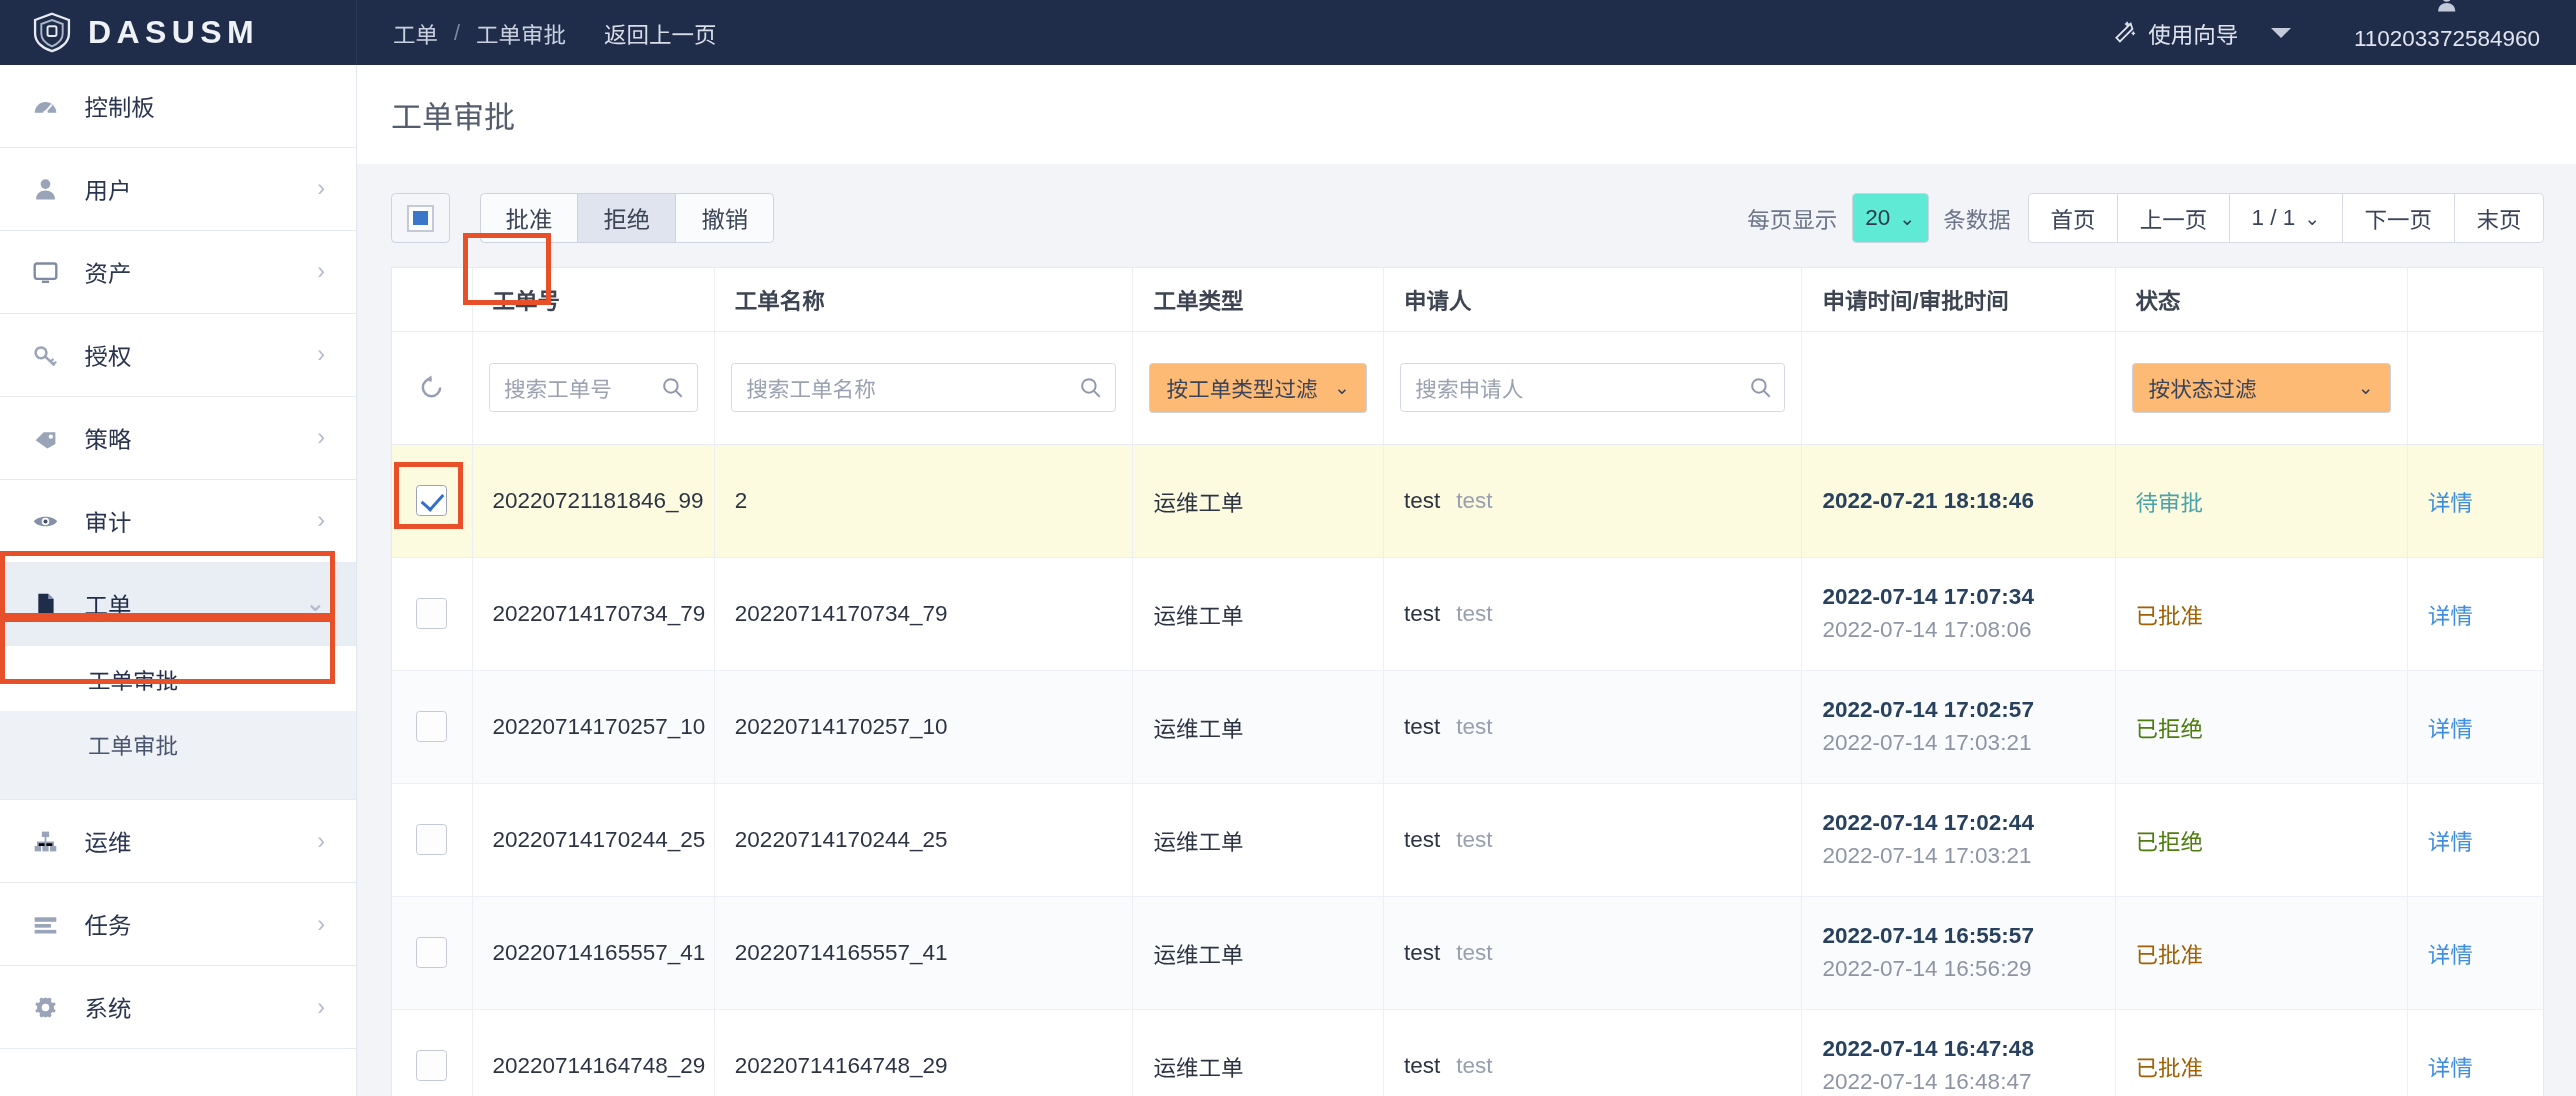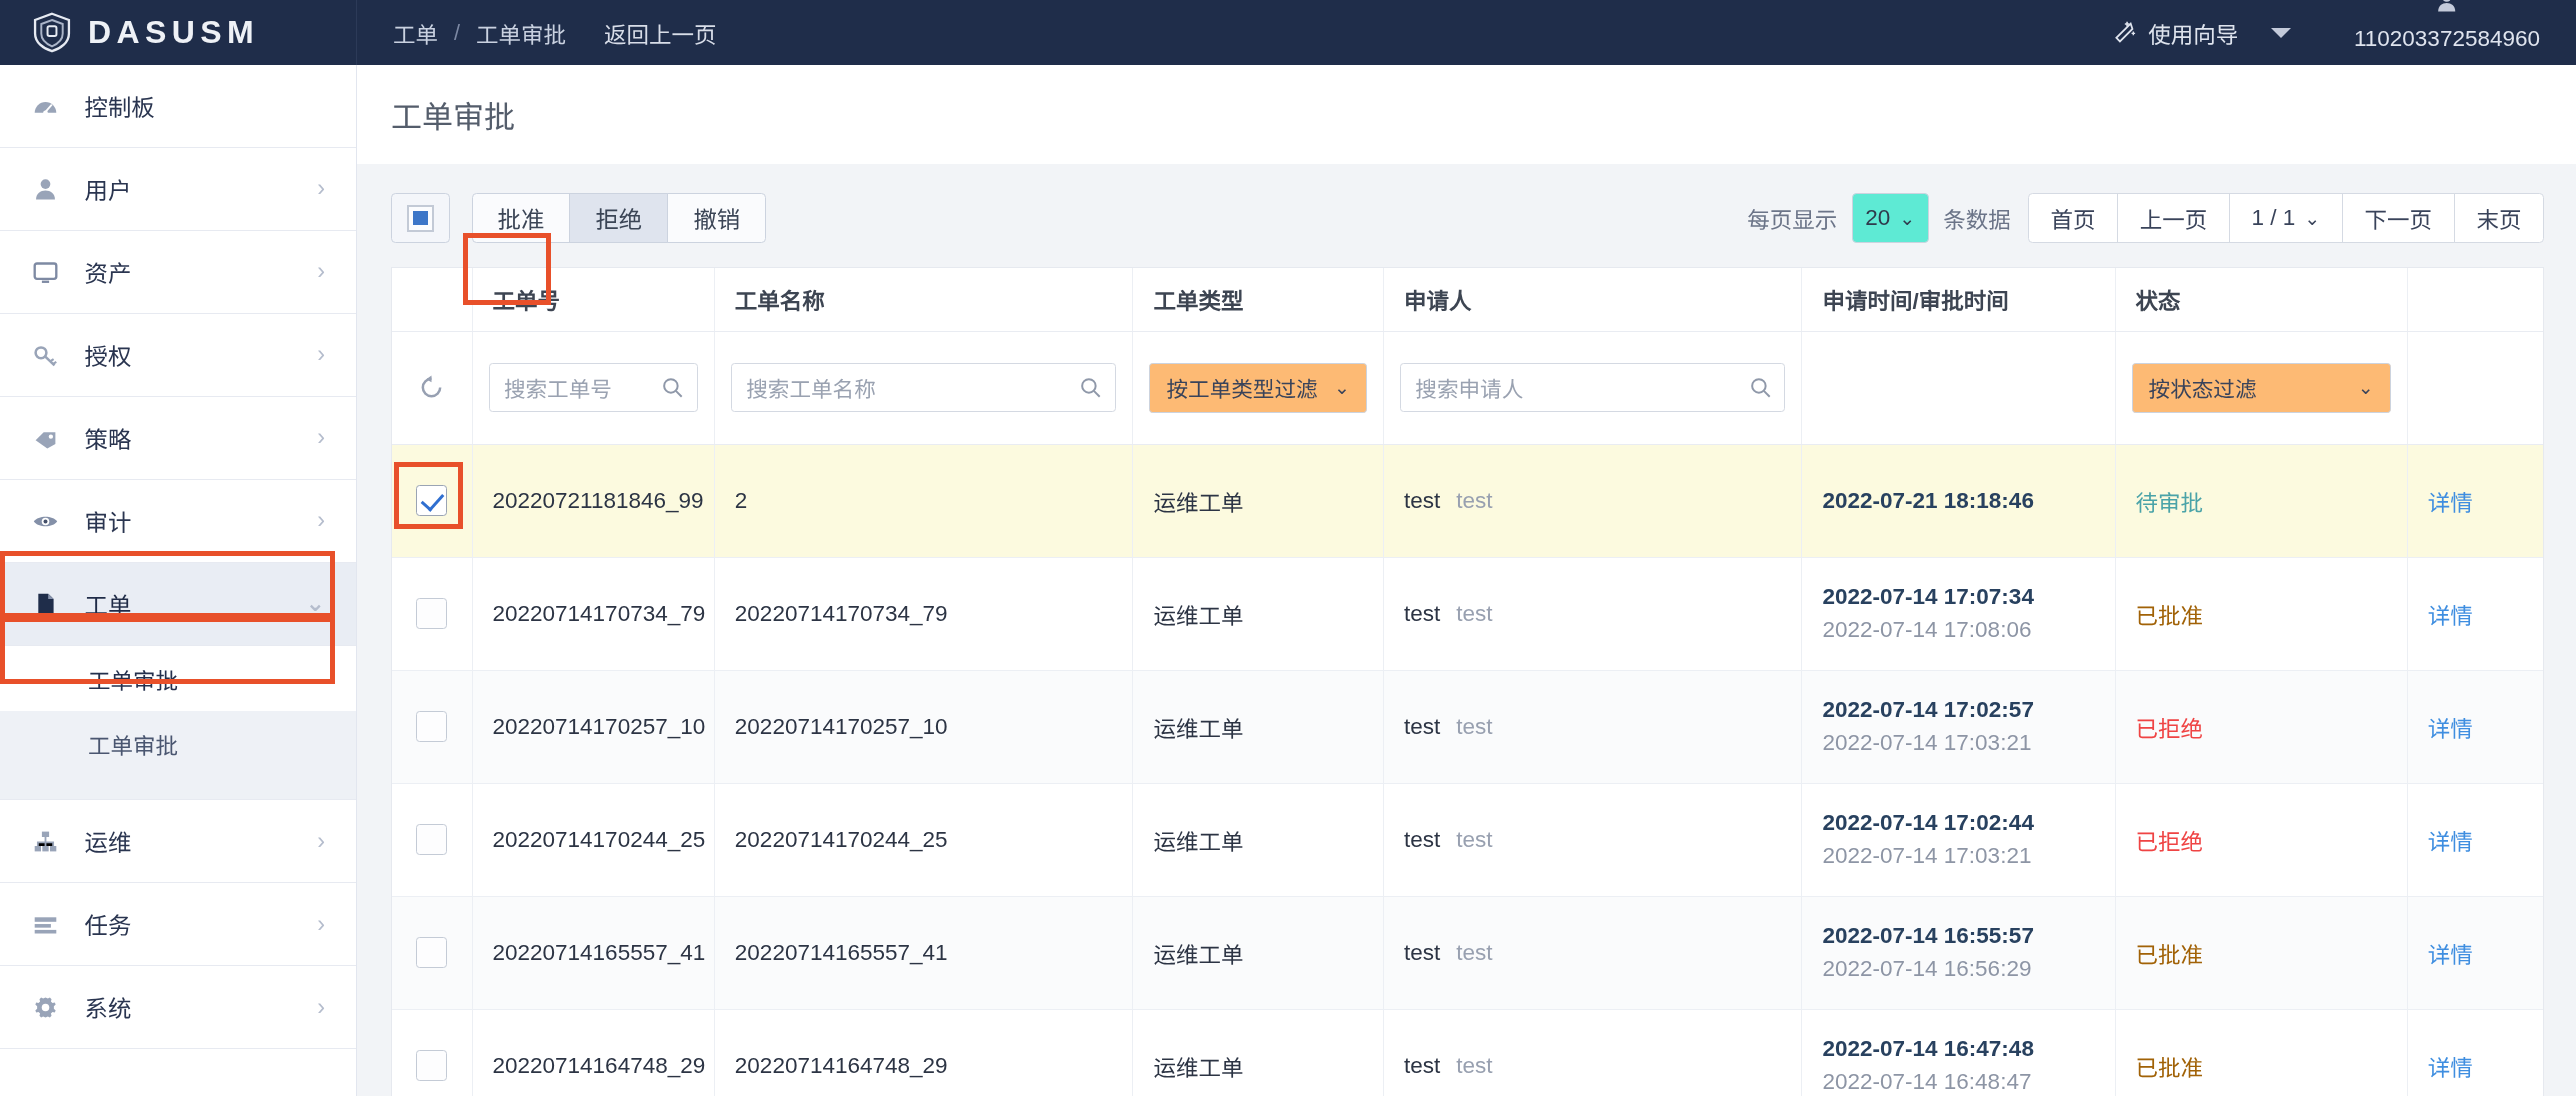--- a/index.html
+++ b/index.html
@@ -121,21 +121,21 @@
   }
   .sel-inner i { display:block; width: 14.4px; height: 14.4px; background: #3c76c8; }
   .btn-group { display: flex; }
   .btn {
     height: 50px; padding: 0 25px;
     border: 0.9px solid #ccd3df; background: #fafbfd;
     font-size: 23.4px; color: #3b4556; cursor: pointer;
     display: flex; align-items: center; justify-content: center;
     margin-left: -0.9px;
   }
-  .btn:first-child { margin-left: 0; border-radius: 4.5px 0 0 4.5px; }
+  .btn:first-child { margin-left: 8px; border-radius: 4.5px 0 0 4.5px; }
   .btn:last-child { border-radius: 0 4.5px 4.5px 0; }
   .btn.shaded { background: #dfe4ee; }
 
   .pager { margin-left: auto; display: flex; align-items: center; }
   .pg-label { font-size: 22.5px; color: #6b7488; }
   .pg-select {
     height: 50px; min-width: 76px; padding: 0 12.6px;
     border: 0.9px solid #ccd3df; background: #5eead4; border-radius: 4.5px;
     display: flex; align-items: center; justify-content: center; gap: 9px;
     font-size: 22.5px; color: #2f3a4c; margin: 0 14.4px; cursor: pointer;
@@ -207,21 +207,21 @@
   .applicant { display: flex; align-items: baseline; gap: 16px; }
   .applicant .a1 { color: #2c3444; }
   .applicant .a2 { color: #98a0b0; }
 
   .t1 { color: #28415f; font-weight: 700; line-height: 1.45; }
   .t2 { color: #8d95a5; line-height: 1.45; }
   .t-single { color: #28415f; font-weight: 700; }
 
   .status-pending { color: #4aa3a8; }
   .status-approved { color: #a16207; }
-  .status-rejected { color: #ef4444; }
+  .status-rejected { color: #4d7c0f; }
   .detail-link { color: #3f8ee0; cursor: pointer; }
 </style>
 </head>
 <body>
 
 <div class="topbar">
   <div class="brand">
     <span class="brand-logo ico">
       <svg viewBox="0 0 44 46" width="40" height="41">
         <path d="M22 2 L41 9 V24 C41 34 32 41 22 44 C12 41 3 34 3 24 V9 Z" fill="none" stroke="#e6eaf2" stroke-width="2.6"></path>

